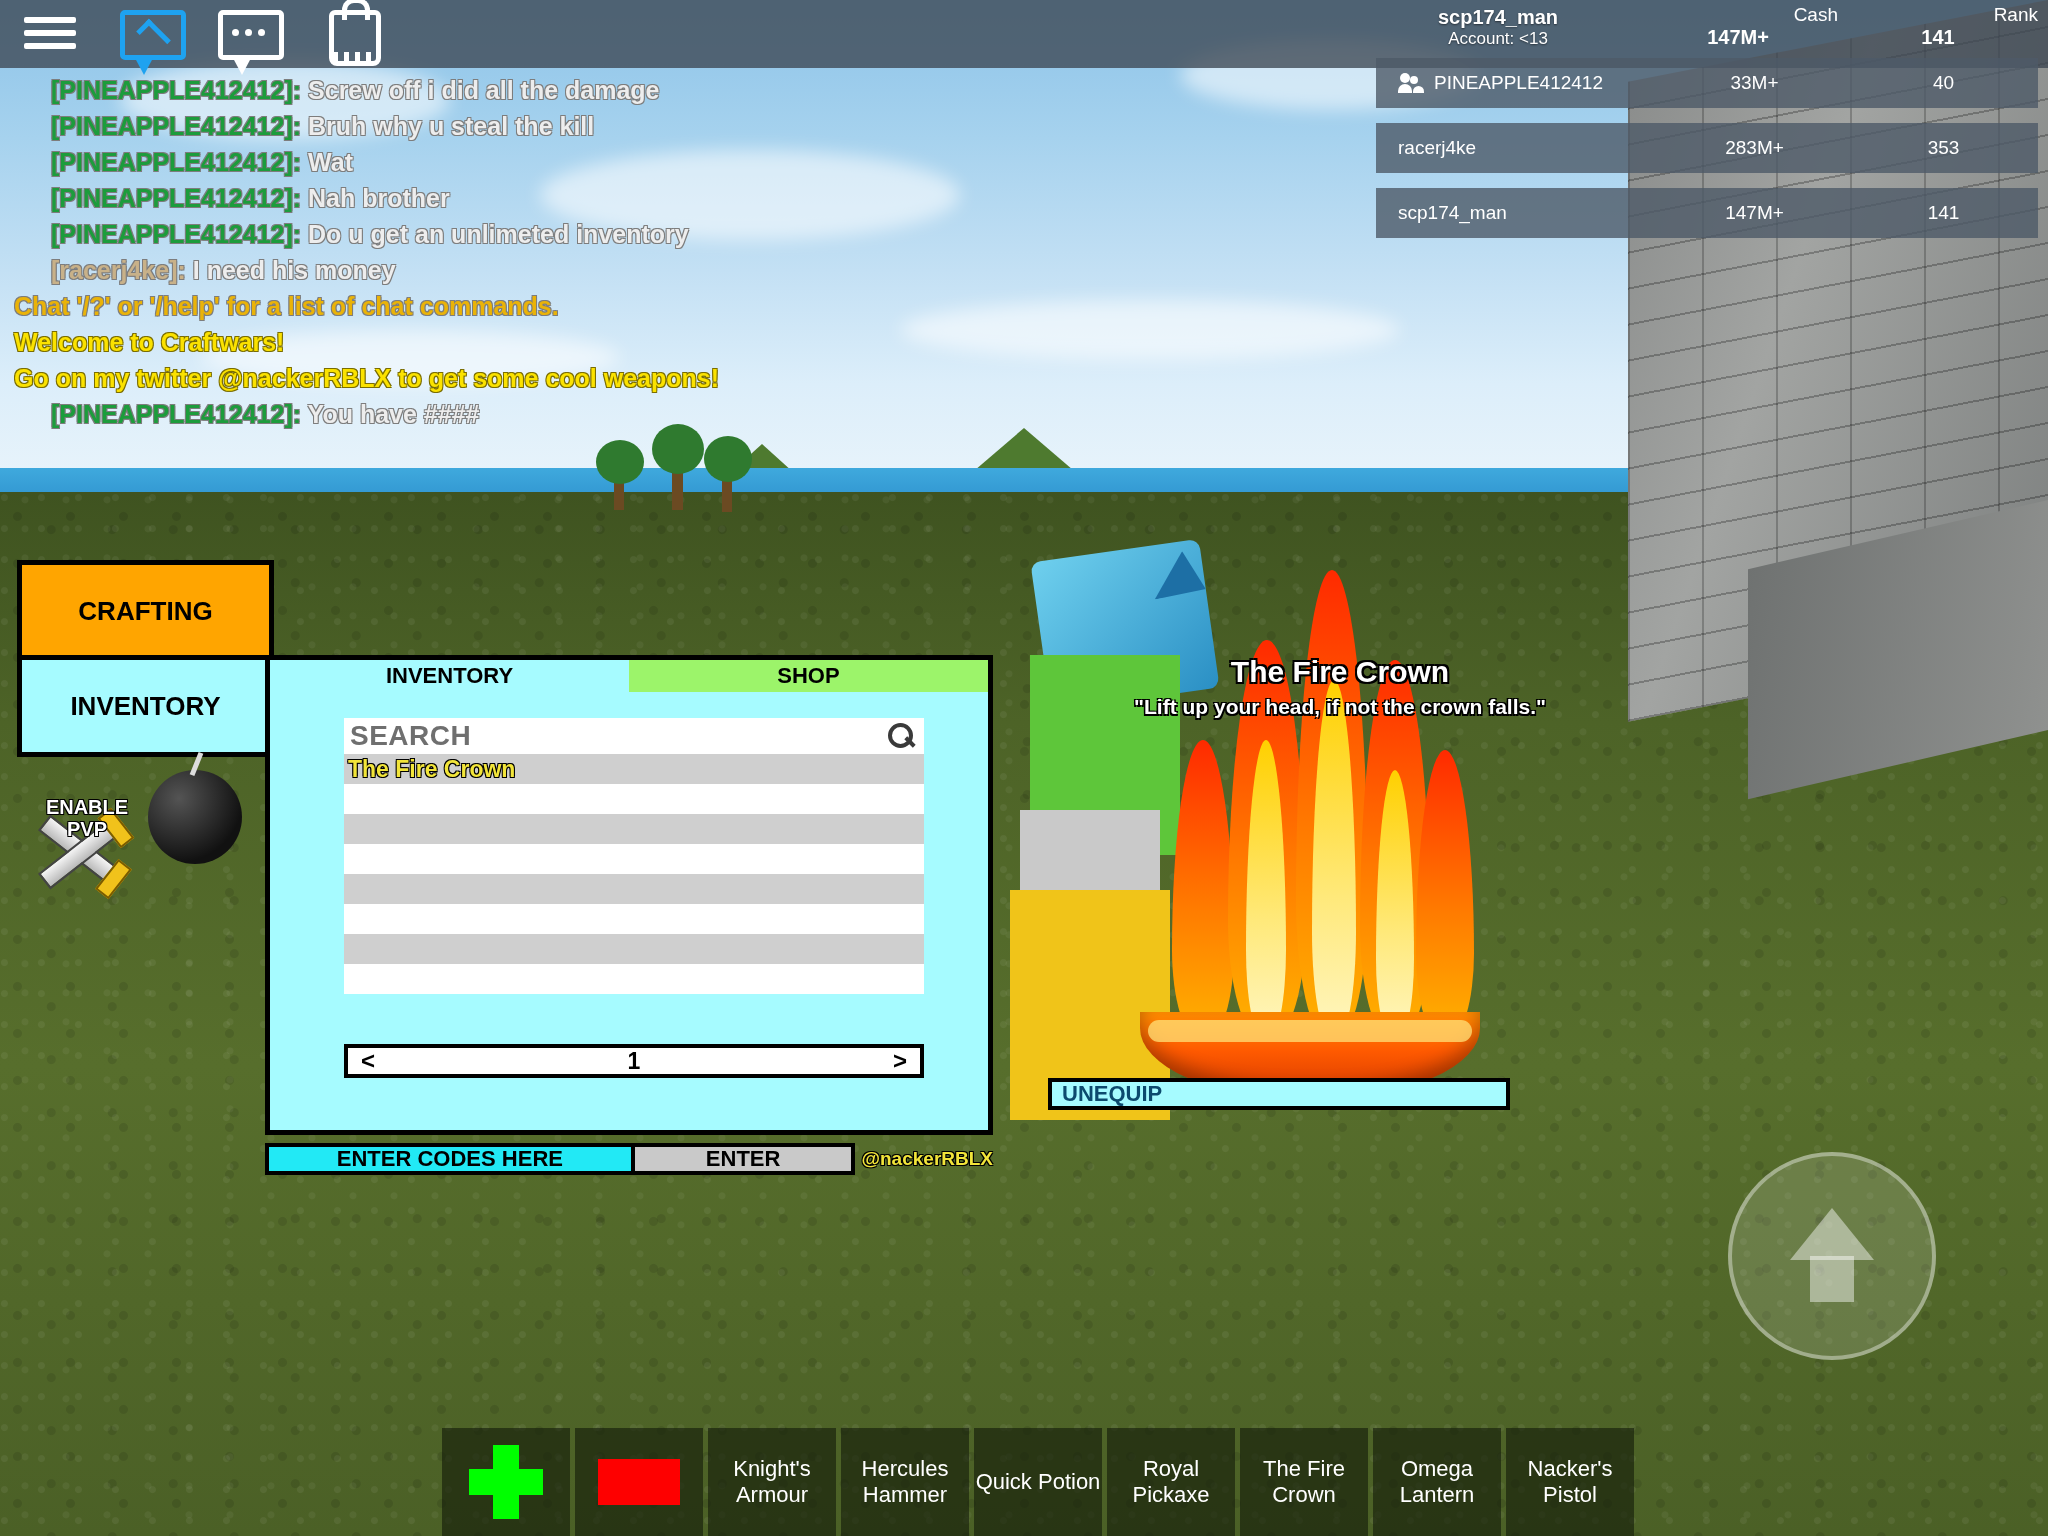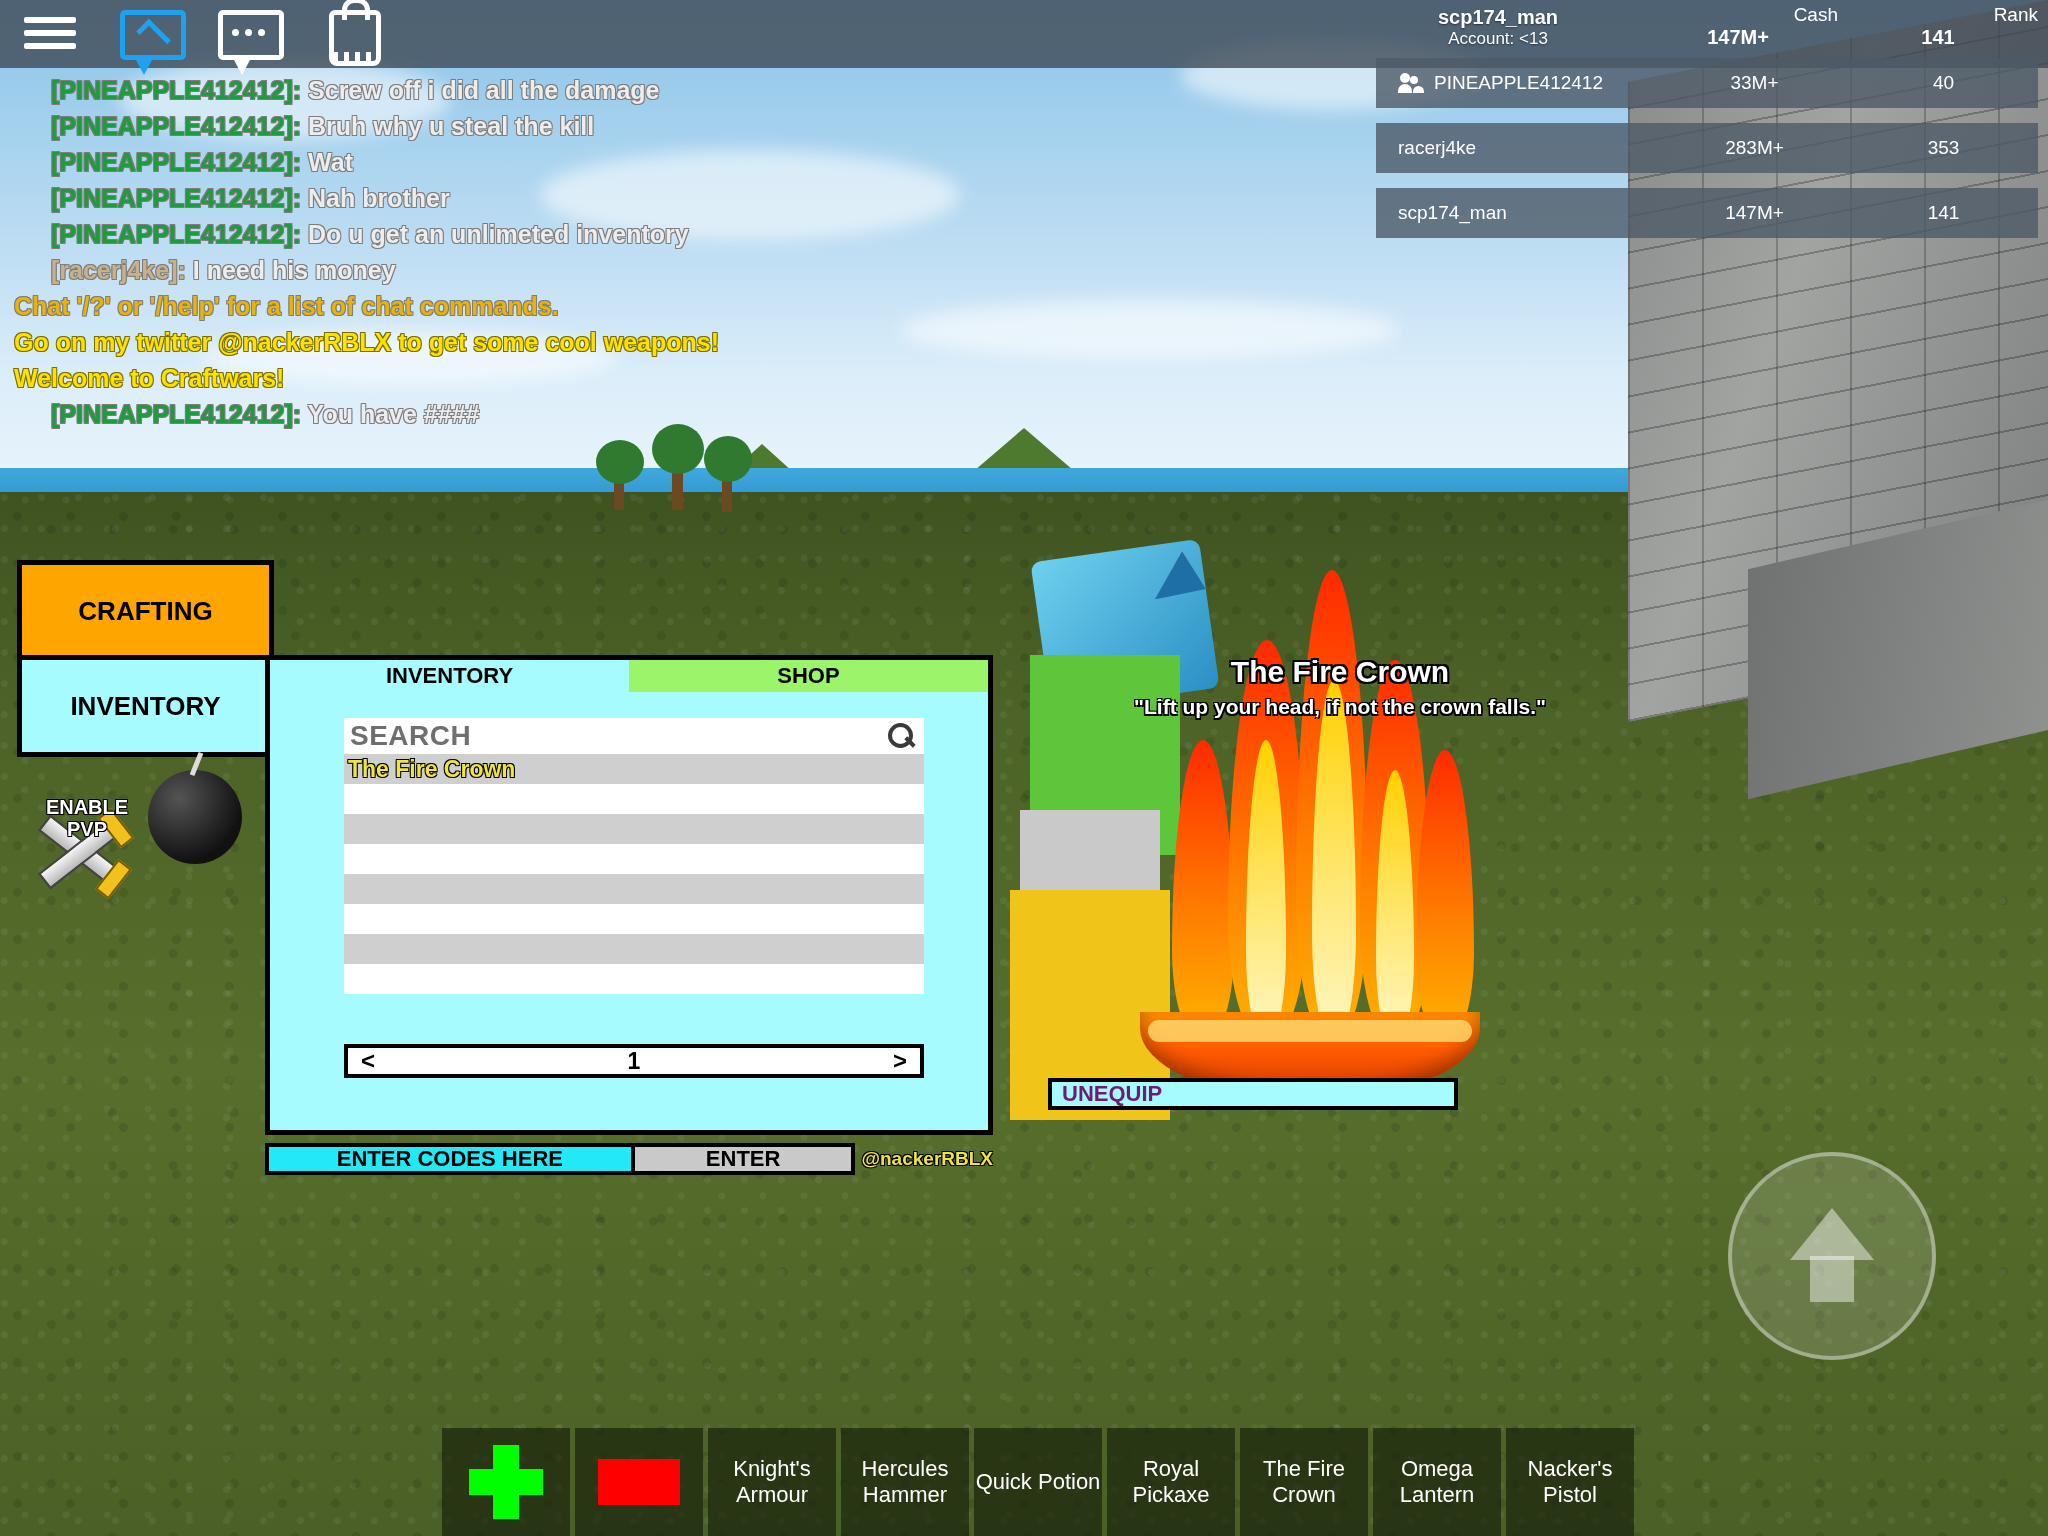--- a/index.html
+++ b/index.html
@@ -154,22 +154,22 @@
   #codes-enter{width:222px;background:#c9c9c9;border:4px solid #000;border-left:none;box-sizing:border-box;display:flex;align-items:center;justify-content:center;
     font-weight:bold;font-size:22px;color:#000;cursor:pointer;}
   #twitter-tag{margin-left:6px;font-weight:bold;font-size:19px;color:#f2e53a;
     text-shadow:-1px -1px 0 #000,1px -1px 0 #000,-1px 1px 0 #000,1px 1px 0 #000;align-self:center;}
 
   
   #item-title{position:absolute;left:1100px;top:655px;width:480px;text-align:center;color:#fff;
     font-weight:bold;font-size:30px;text-shadow:-2px -2px 0 #000,2px -2px 0 #000,-2px 2px 0 #000,2px 2px 0 #000;}
   #item-quote{position:absolute;left:1060px;top:695px;width:560px;text-align:center;color:#fff;
     font-weight:bold;font-size:21px;text-shadow:-1.5px -1.5px 0 #000,1.5px -1.5px 0 #000,-1.5px 1.5px 0 #000,1.5px 1.5px 0 #000;}
-  #unequip{position:absolute;left:1048px;top:1078px;width:410px;height:32px;background:#a6fbff;border:4px solid #000;
-    box-sizing:border-box;display:flex;align-items:center;padding-left:10px;font-weight:bold;font-size:22px;color:#701a75;cursor:pointer;}
+  #unequip{position:absolute;left:1048px;top:1078px;width:462px;height:32px;background:#a6fbff;border:4px solid #000;
+    box-sizing:border-box;display:flex;align-items:center;padding-left:10px;font-weight:bold;font-size:22px;color:#0c4a6e;cursor:pointer;}
 
   
   #crown-stage{position:absolute;left:1060px;top:560px;width:500px;height:600px;}
   .crown-band{position:absolute;left:80px;top:452px;width:340px;height:86px;border-radius:0 0 160px 160px/0 0 70px 70px;
     background:linear-gradient(180deg,#ff8c00 0%,#ff5a00 45%,#d63a00 100%);box-shadow:inset 0 -10px 18px rgba(0,0,0,.3);}
   .crown-band:before{content:"";position:absolute;left:8px;top:8px;width:324px;height:22px;border-radius:60px;background:rgba(255,226,120,.75);}
   .flame{position:absolute;bottom:120px;border-radius:50% 50% 45% 45% / 70% 70% 30% 30%;filter:blur(.3px);}
   .f-out{background:linear-gradient(180deg,#ff2a00 0%,#ff7a00 55%,#ffb300 100%);}
   .f-in{background:linear-gradient(180deg,#ffd000 0%,#ffe97a 60%,#fff6c2 100%);}
   .blue-block{position:absolute;left:-20px;top:-10px;width:170px;height:150px;
@@ -305,22 +305,22 @@
 </div>
 
 <div id="chat">
   <div class="cline"><span class="cname">[PINEAPPLE412412]:</span> <span>Screw off i did all the damage</span></div>
   <div class="cline"><span class="cname">[PINEAPPLE412412]:</span> <span>Bruh why u steal the kill</span></div>
   <div class="cline"><span class="cname">[PINEAPPLE412412]:</span> <span>Wat</span></div>
   <div class="cline"><span class="cname">[PINEAPPLE412412]:</span> <span>Nah brother</span></div>
   <div class="cline"><span class="cname">[PINEAPPLE412412]:</span> <span>Do u get an unlimeted inventory</span></div>
   <div class="cline"><span class="cname tan">[racerj4ke]:</span> <span>I need his money</span></div>
   <div class="cline sys"><span>Chat '/?' or '/help' for a list of chat commands.</span></div>
+  <div class="cline yellow"><span>Welcome to Craftwars!</span></div>
   <div class="cline yellow"><span>Go on my twitter @nackerRBLX to get some cool weapons!</span></div>
-  <div class="cline yellow"><span>Welcome to Craftwars!</span></div>
   <div class="cline"><span class="cname">[PINEAPPLE412412]:</span> <span>You have ####</span></div>
 </div>
 
 <div id="crafting-btn">CRAFTING</div>
 <div id="inventory-btn">INVENTORY</div>
 
 <div id="pvp">
   <div class="lbl">ENABLE PVP</div>
   <div class="sword a">
       <div class="hilt"></div>

